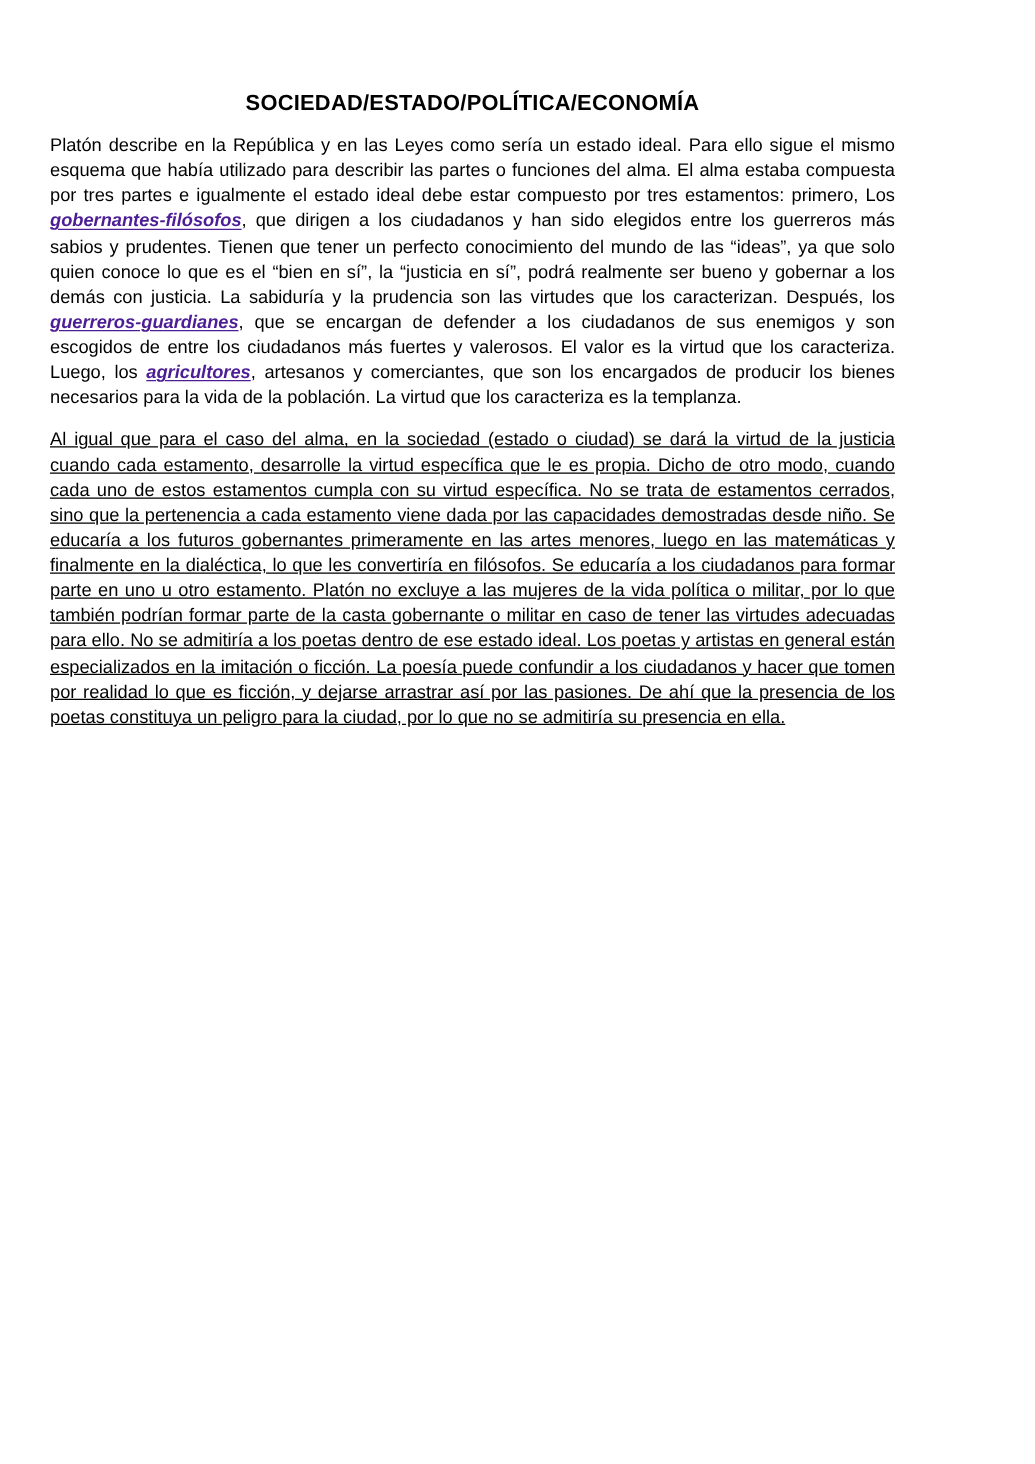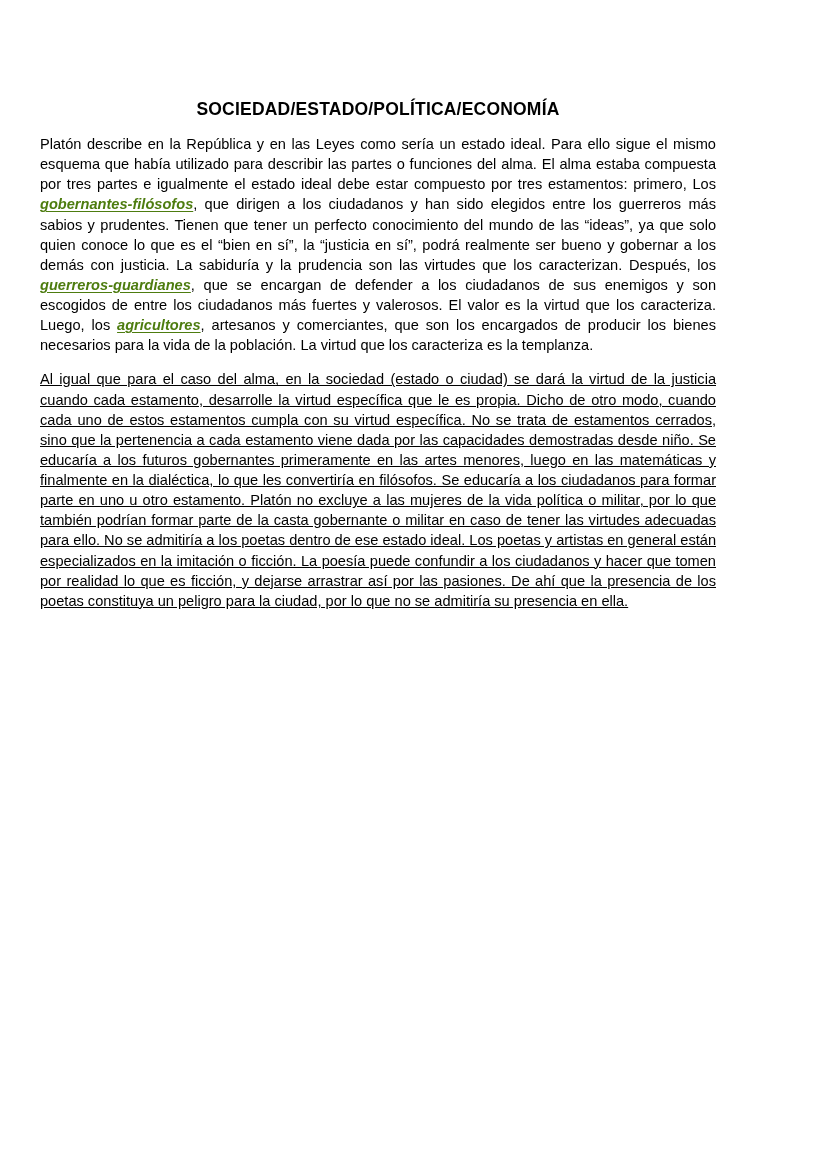--- a/index.html
+++ b/index.html
@@ -12,21 +12,21 @@
     height: 1171px;
     font-family: "Liberation Sans", sans-serif;
     color: #000000;
     -webkit-font-smoothing: antialiased;
   }
   .page {
     position: relative;
     width: 756px;
     height: 1171px;
     box-sizing: border-box;
-    padding: 99px 40px 40px 40px;
+    padding: 72px 40px 40px 40px;
     background: #ffffff;
     border-radius: 18px;
   }
   .doc-title {
     text-align: center;
     font-size: 17.5px;
     font-weight: bold;
     letter-spacing: 0.2px;
     margin: 0 0 14px 0;
     line-height: 1.2;
@@ -38,21 +38,21 @@
     text-justify: inter-word;
     margin: 0 0 14px 0;
     hyphens: none;
   }
   .para:last-child {
     margin-bottom: 0;
     text-decoration: underline;
   }
   .hl {
     background: transparent;
-    color: #4d7c0f;
+    color: #4c1d95;
     font-weight: bold;
     font-style: italic;
     text-decoration: underline;
     text-underline-offset: 2px;
   }
 </style>
 </head>
 <body>
 
 <div class="page">

